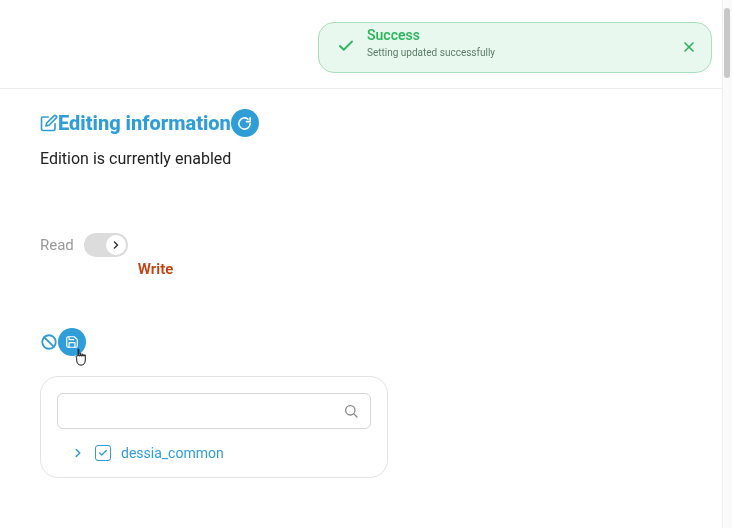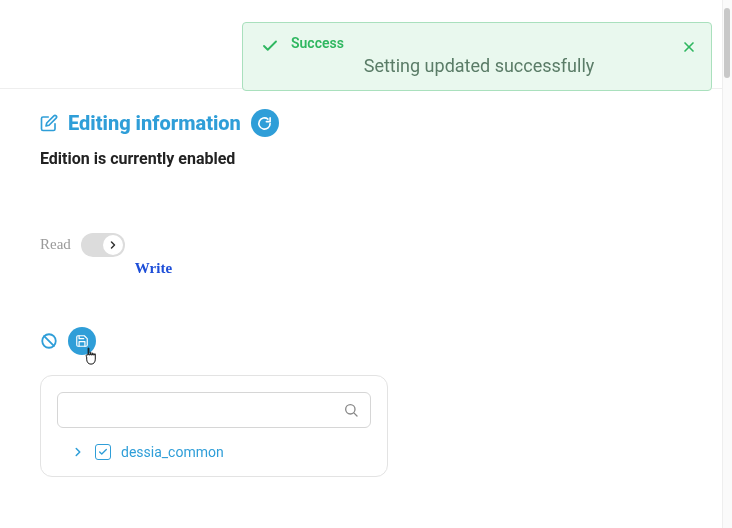--- a/index.html
+++ b/index.html
@@ -26,25 +26,25 @@
     top: 8px;
     width: 6px;
     height: 70px;
     background: #c8c8c8;
     border-radius: 3px;
   }
   .toast {
     position: absolute;
     top: 22px;
     right: 20px;
-    width: 470px;
+    width: 394px;
     background: #e9f8ee;
     border: 1px solid #a9e0bd;
-    border-radius: 4px;
-    padding: 12px 44px 14px 48px;
+    border-radius: 16px;
+    padding: 4px 44px 14px 48px;
     z-index: 10;
   }
   .toast .check {
     position: absolute;
     left: 18px;
     top: 14px;
     color: #2fb760;
   }
   .toast .close {
     position: absolute;
@@ -54,22 +54,21 @@
     cursor: pointer;
   }
   .toast-title {
     color: #2fb760;
     font-weight: 600;
     font-size: 14px;
     margin-bottom: 4px;
   }
   .toast-msg {
     color: #5a7c67;
-    font-size: 18px;
-    text-align: center;
+    font-size: 10px;
   }
   .header-right {
     position: absolute;
     top: 30px;
     right: 28px;
     display: flex;
     align-items: center;
     gap: 10px;
     color: #d9d9d9;
     font-weight: 600;
@@ -87,21 +86,20 @@
     left: 0;
     right: 10px;
     bottom: 0;
     border-top: 1px solid #eee;
     padding: 20px 40px;
     background: #fff;
   }
   .section-header {
     display: flex;
     align-items: center;
-    gap: 10px;
     margin-bottom: 12px;
   }
   .section-header .icon {
     color: #2f9ed8;
   }
   .section-header h2 {
     color: #2f9ed8;
     font-weight: 800;
     font-size: 20px;
   }
@@ -114,31 +112,29 @@
     display: flex;
     align-items: center;
     justify-content: center;
     cursor: pointer;
     position: relative;
   }
   .status-text {
     font-size: 16px;
     color: #222;
     margin-bottom: 44px;
-    font-weight: bold;
   }
   .env-row {
     display: flex;
     align-items: center;
     gap: 10px;
     margin-bottom: 50px;
-    font-family: Liberation Serif, serif;
   }
   .read-label { color: #999; font-size: 15px; }
-  .write-label { color: #1d4ed8; font-size: 15px; font-weight: 600; margin-top: 48px; }
+  .write-label { color: #c2410c; font-size: 15px; font-weight: 600; margin-top: 48px; }
   .toggle {
     width: 44px;
     height: 24px;
     border-radius: 12px;
     background: #dcdcdc;
     position: relative;
     cursor: pointer;
   }
   .toggle-knob {
     position: absolute;
@@ -155,21 +151,21 @@
   .cursor-hand {
     position: absolute;
     top: 20px;
     left: 14px;
     pointer-events: none;
     z-index: 5;
   }
   .card {
     width: 348px;
     border: 1px solid #e3e3e3;
-    border-radius: 12px;
+    border-radius: 18px;
     padding: 16px;
   }
   .search-wrap {
     position: relative;
     margin-bottom: 16px;
   }
   .search-input {
     width: 100%;
     height: 36px;
     border: 1px solid #d6d6d6;

